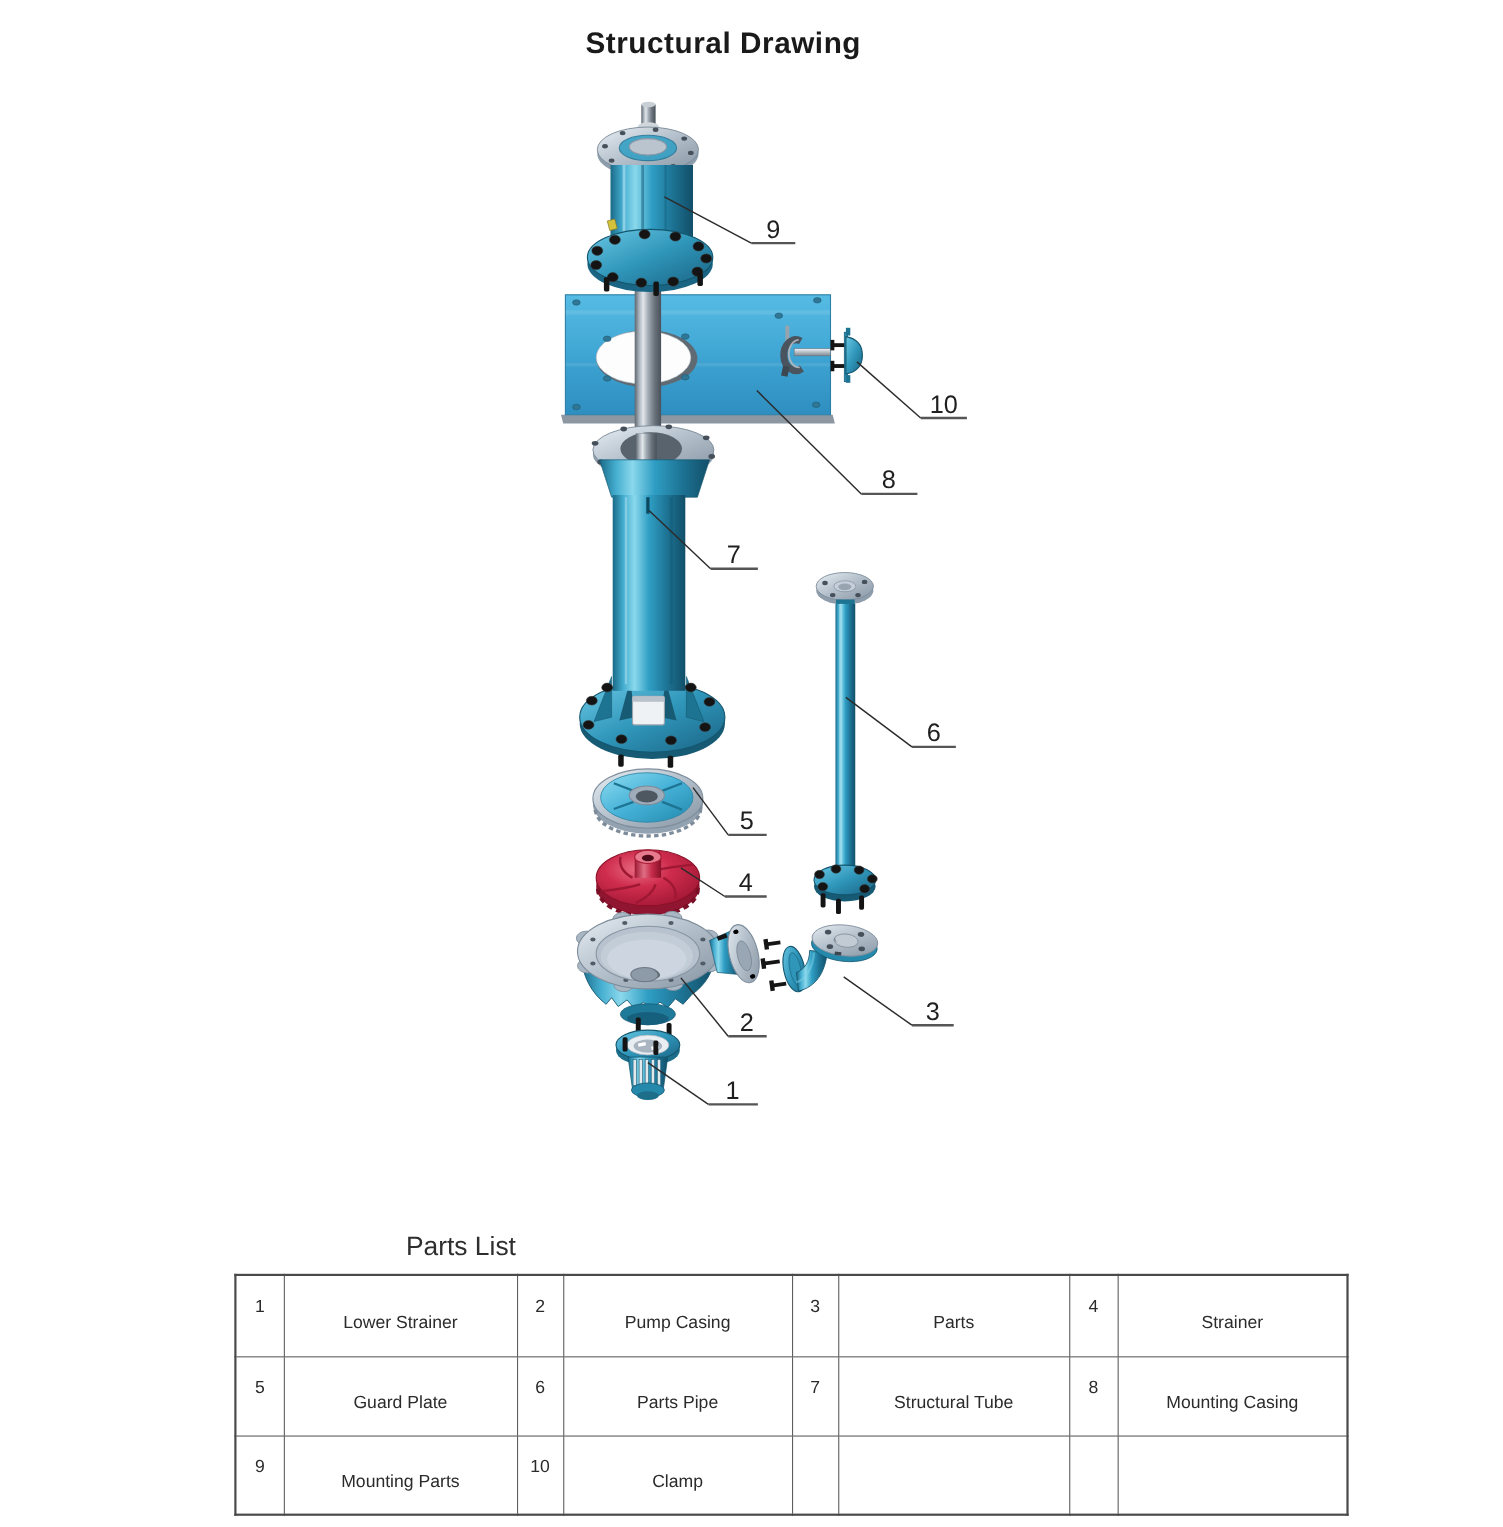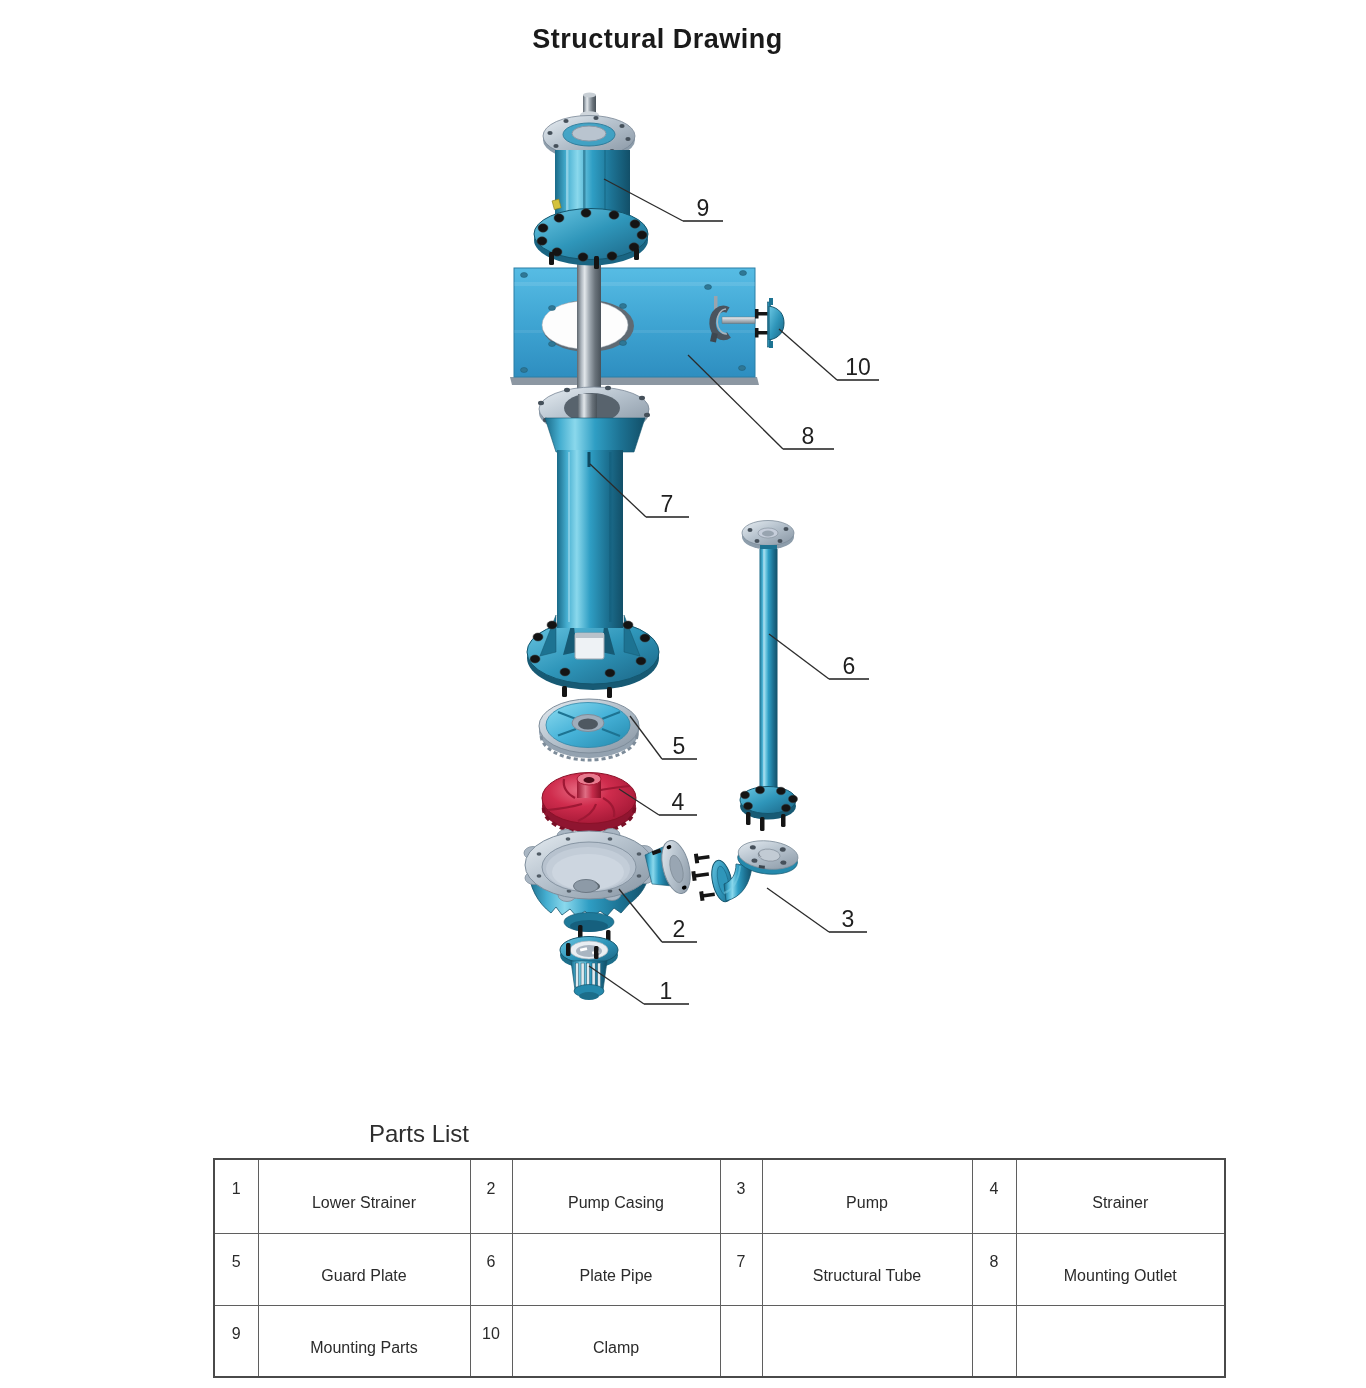--- a/index.html
+++ b/index.html
@@ -458,33 +458,33 @@
       <col style="width:44px">
         <col style="width:209px">
     </colgroup>
     <tbody>
         <tr style="height:74px">
       <td class="no"><span>1</span></td>
       <td class="nm"><span>Lower Strainer</span></td>
       <td class="no"><span>2</span></td>
       <td class="nm"><span>Pump Casing</span></td>
       <td class="no"><span>3</span></td>
-      <td class="nm"><span>Pump</span></td>
+      <td class="nm"><span>Parts</span></td>
       <td class="no"><span>4</span></td>
       <td class="nm"><span>Strainer</span></td>
     </tr>
     <tr style="height:72px">
       <td class="no"><span>5</span></td>
       <td class="nm"><span>Guard Plate</span></td>
       <td class="no"><span>6</span></td>
-      <td class="nm"><span>Plate Pipe</span></td>
+      <td class="nm"><span>Parts Pipe</span></td>
       <td class="no"><span>7</span></td>
       <td class="nm"><span>Structural Tube</span></td>
       <td class="no"><span>8</span></td>
-      <td class="nm"><span>Mounting Outlet</span></td>
+      <td class="nm"><span>Mounting Casing</span></td>
     </tr>
     <tr style="height:72px">
       <td class="no"><span>9</span></td>
       <td class="nm"><span>Mounting Parts</span></td>
       <td class="no"><span>10</span></td>
       <td class="nm"><span>Clamp</span></td>
       <td class="no"><span></span></td>
       <td class="nm"><span></span></td>
       <td class="no"><span></span></td>
       <td class="nm"><span></span></td>

